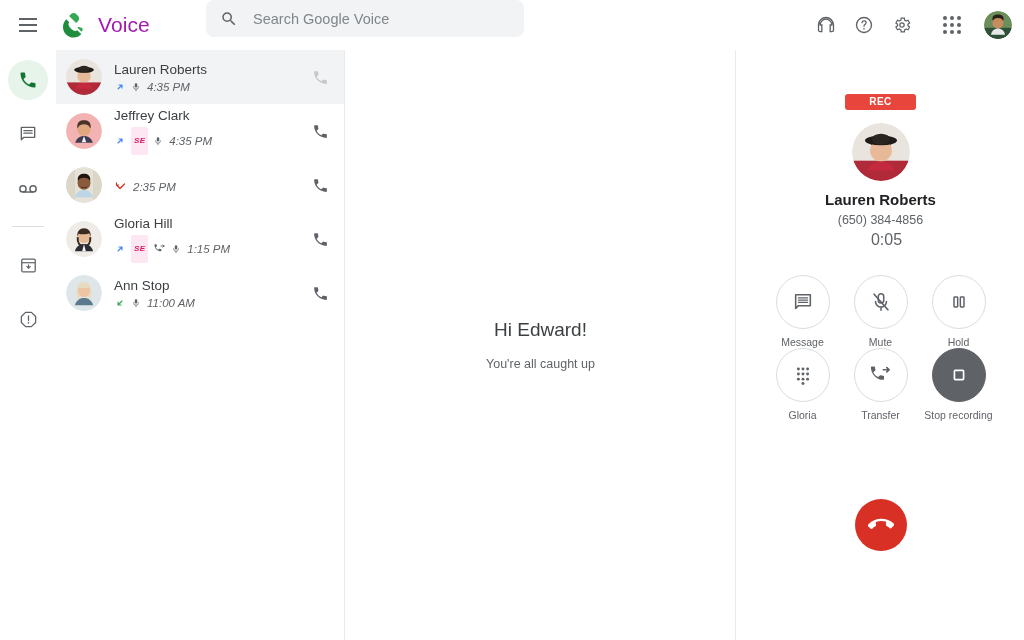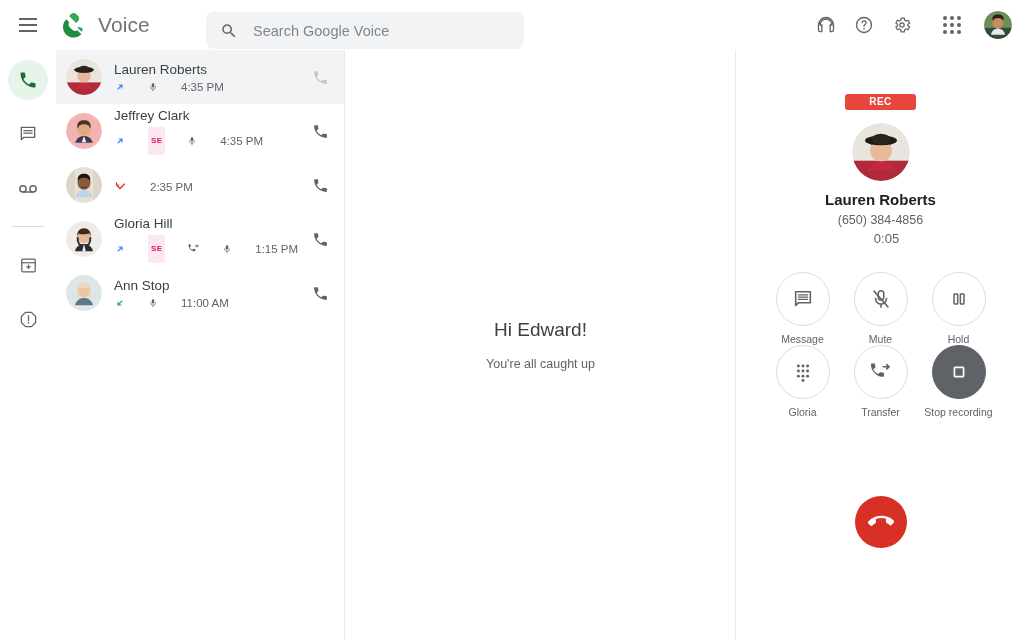--- a/index.html
+++ b/index.html
@@ -20,24 +20,24 @@
   }
   .hamburger {
     width: 40px; height: 40px; margin-left: 8px;
     display: flex; flex-direction: column; align-items: center; justify-content: center;
     cursor: pointer; border-radius: 50%;
   }
   .hamburger span { display:block; width: 18px; height: 2px; background: #5f6368; margin: 2px 0; }
   .brand { display: flex; align-items: center; margin-left: 10px; }
   .brand-logo { width: 30px; height: 30px; }
   .brand-name {
-    font-size: 21px; color: #737373; margin-left: 10px; letter-spacing: 0.1px;
+    font-size: 21px; color: #a21caf; margin-left: 10px; letter-spacing: 0.1px;
   }
   .search-wrap {
-    position: absolute; left: 206px; top: 12px;
+    position: absolute; left: 206px; top: 0;
     width: 318px; height: 37px;
     background: #f1f3f4; border-radius: 8px;
     display: flex; align-items: center; padding: 0 14px;
   }
   .search-icon { width: 18px; height: 18px; flex: 0 0 18px; }
   .search-input {
     border: none; outline: none; background: transparent;
     margin-left: 15px; font-size: 14.5px; color: #5f6368;
     font-family: "Liberation Sans", sans-serif; width: 300px;
   }
@@ -86,22 +86,22 @@
   .row-avatar {
     width: 36px; height: 36px; border-radius: 50%; flex: 0 0 36px;
     overflow: hidden; position: relative;
   }
   .row-text { margin-left: 12px; flex: 1 1 auto; min-width: 0; }
   .row-name {
     font-size: 13.5px; color: #3c4043; line-height: 17px;
     white-space: nowrap; overflow: hidden; text-overflow: ellipsis;
   }
   .row-meta {
-    display: flex; align-items: center; gap: 22px; margin-top: 3px;
-    font-size: 11.5px; color: #5f6368;
+    display: flex; align-items: center; gap: 5px; margin-top: 3px;
+    font-size: 11.5px; color: #5f6368; font-style: italic;
   }
   .meta-time { margin-left: 1px; }
   .badge-se {
     display: inline-flex; align-items: center; justify-content: center;
     background: #fde7f3; color: #d81b60;
     font-size: 8px; font-weight: bold; letter-spacing: 0.3px;
     padding: 10px 3px; border-radius: 2px; line-height: 1;
   }
   .row-call-btn {
     width: 24px; height: 24px; flex: 0 0 24px;
@@ -126,21 +126,21 @@
     margin-top: 44px; background: #e8453c; color: #ffffff;
     font-size: 10px; font-weight: bold; letter-spacing: 0.4px;
     padding: 3px 24px; border-radius: 3px; line-height: 1;
   }
   .call-avatar {
     width: 58px; height: 58px; border-radius: 50%; margin-top: 13px;
     overflow: hidden; position: relative;
   }
   .call-name { font-size: 15px; color: #202124; font-weight: bold; margin-top: 10px; }
   .call-number { font-size: 12.5px; color: #5f6368; margin-top: 5px; }
-  .call-timer { font-size: 13px; color: #5f6368; margin-top: 4px; margin-left: 12px; }
+  .call-timer { font-size: 16px; color: #5f6368; margin-top: 4px; margin-left: 12px; }
 
   .ctrl-grid {
     margin-top: 26px; display: grid;
     grid-template-columns: repeat(3, 78px);
   }
   .ctrl {
     display: flex; flex-direction: column; align-items: center; cursor: pointer;
   }
   .ctrl-circle {
     width: 54px; height: 54px; border-radius: 50%;

